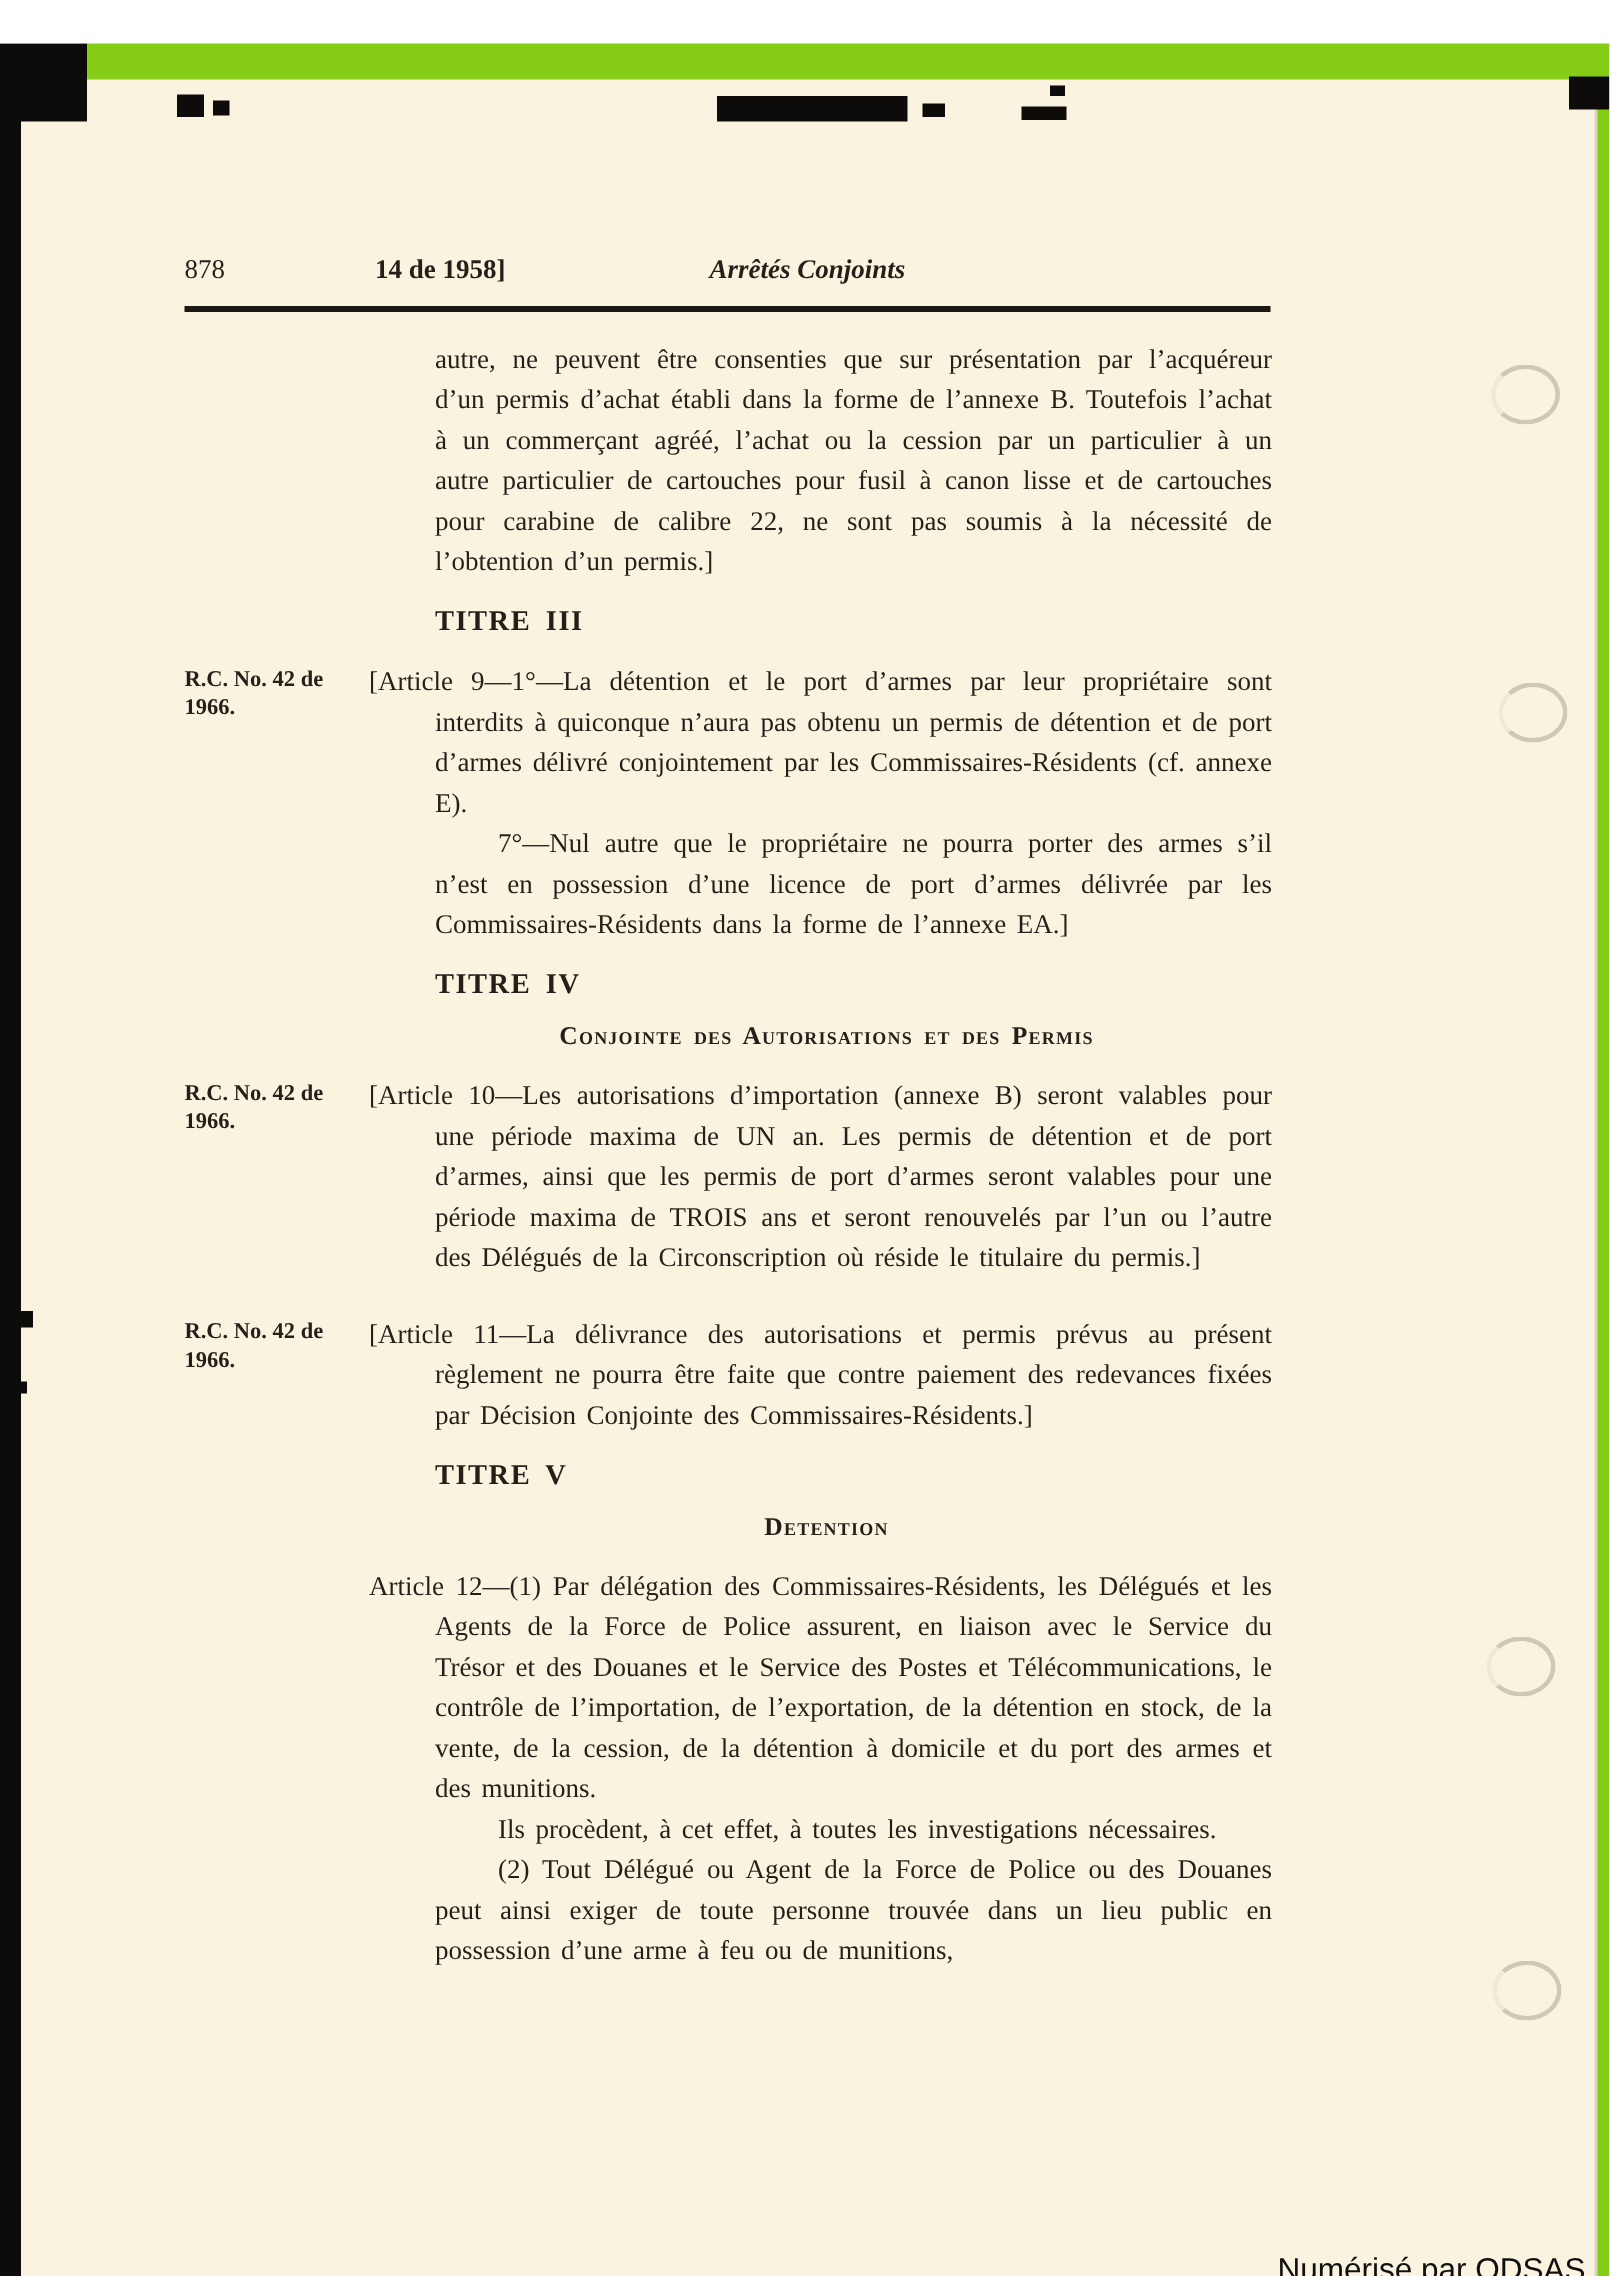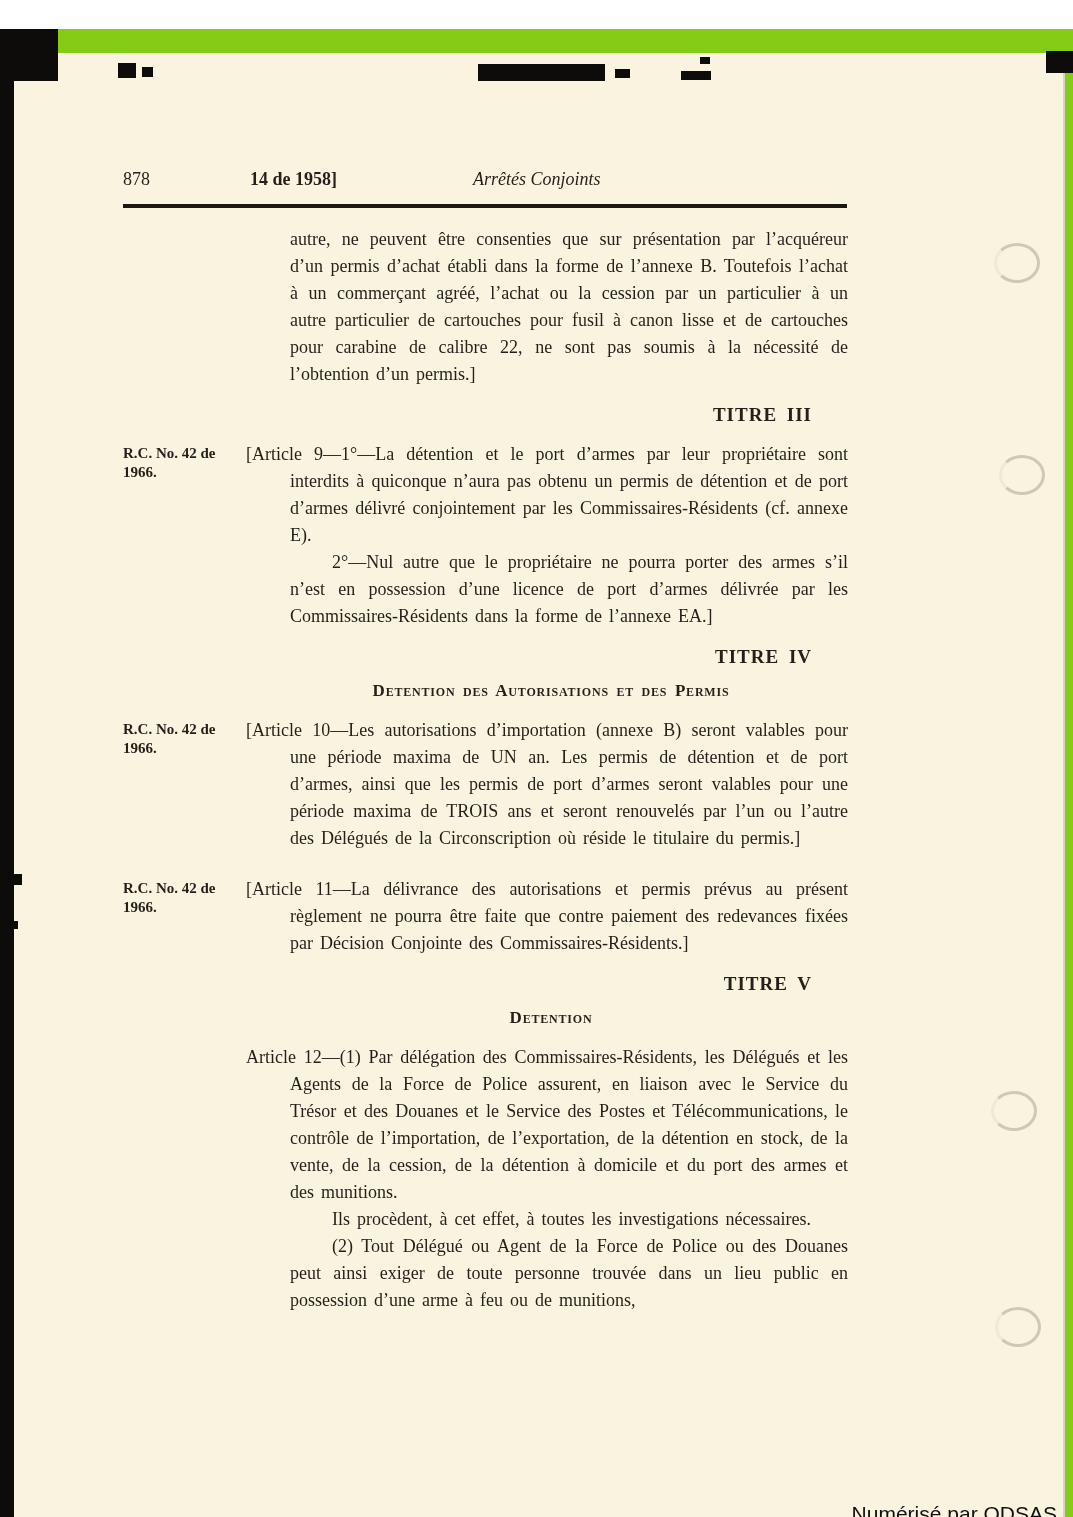--- a/index.html
+++ b/index.html
@@ -12,29 +12,29 @@
   .edge-line { position:absolute; left:1063px; top:44px; width:2px; height:1450px; background:#d9d3c3; }
   .mark { position:absolute; background:#0d0c0a; }
   .hole {
     position:absolute; width:46px; height:40px; border-radius:50%;
     border:3px solid #cfc8b4; background:transparent;
     border-left-color:#efe9d6;
   }
   .header { position:absolute; left:123px; top:140px; width:725px; height:28px; font-size:18px; }
   .pnum   { position:absolute; left:0; top:0; }
   .issue  { position:absolute; left:127px; top:0; font-weight:700; }
-  .jtitle { position:absolute; left:350px; top:0; font-weight:400; font-style:italic; }
+  .jtitle { position:absolute; left:350px; top:0; font-weight:700; font-style:italic; }
   .rule { position:absolute; left:123px; top:175px; width:724px; height:4px; background:#1b1712; }
   .bodycol {
     position:absolute; left:290px; top:197px; width:558px;
     font-size:18px; line-height:27px; text-align:justify; word-spacing:2.5px;
   }
   .p0 { text-indent:0; }
   .titre {
-    font-size:19px; font-weight:700; letter-spacing:1px; text-align:right;
+    font-size:19px; font-weight:700; letter-spacing:1px; text-align:left;
     margin:13px 36px 0 0; word-spacing:4px;
   }
   .subtitre {
     font-size:17px; font-weight:700; font-variant:small-caps; letter-spacing:0.8px;
     text-align:center; margin:7px 36px 0 0;
   }
   .art { position:relative; margin-top:13px; }
   .art-gap { margin-top:24px; }
   .hang { text-indent:-44px; }
   .cont { text-indent:42px; }
@@ -83,25 +83,25 @@
 
   <div class="bodycol">
 
     <p class="p0">autre, ne peuvent être consenties que sur présentation par l’acquéreur d’un permis d’achat établi dans la forme de l’annexe B. Toutefois l’achat à un commerçant agréé, l’achat ou la cession par un particulier à un autre particulier de cartouches pour fusil à canon lisse et de cartouches pour carabine de calibre 22, ne sont pas soumis à la nécessité de l’obtention d’un permis.]</p>
 
     <h2 class="titre">TITRE III</h2>
 
     <div class="art">
       <div class="note">R.C. No. 42 de 1966.</div>
       <p class="hang">[Article 9—1°—La détention et le port d’armes par leur propriétaire sont interdits à quiconque n’aura pas obtenu un permis de détention et de port d’armes délivré conjointement par les Commissaires-Résidents (cf. annexe E).</p>
-      <p class="cont">2°—Nul autre que le propriétaire ne pourra porter des armes s’il n’est en possession d’une licence de port d’armes délivrée par les Commissaires-Résidents dans la forme de l’annexe EA.]</p>
+      <p class="cont">7°—Nul autre que le propriétaire ne pourra porter des armes s’il n’est en possession d’une licence de port d’armes délivrée par les Commissaires-Résidents dans la forme de l’annexe EA.]</p>
     </div>
 
     <h2 class="titre">TITRE IV</h2>
-    <h3 class="subtitre">Detention des Autorisations et des Permis</h3>
+    <h3 class="subtitre">Conjointe des Autorisations et des Permis</h3>
 
     <div class="art">
       <div class="note">R.C. No. 42 de 1966.</div>
       <p class="hang">[Article 10—Les autorisations d’importation (annexe B) seront valables pour une période maxima de UN an. Les permis de détention et de port d’armes, ainsi que les permis de port d’armes seront valables pour une période maxima de TROIS ans et seront renouvelés par l’un ou l’autre des Délégués de la Circonscription où réside le titulaire du permis.]</p>
     </div>
 
     <div class="art art-gap">
       <div class="note">R.C. No. 42 de 1966.</div>
       <p class="hang">[Article 11—La délivrance des autorisations et permis prévus au présent règlement ne pourra être faite que contre paiement des redevances fixées par Décision Conjointe des Commissaires-Résidents.]</p>
     </div>

